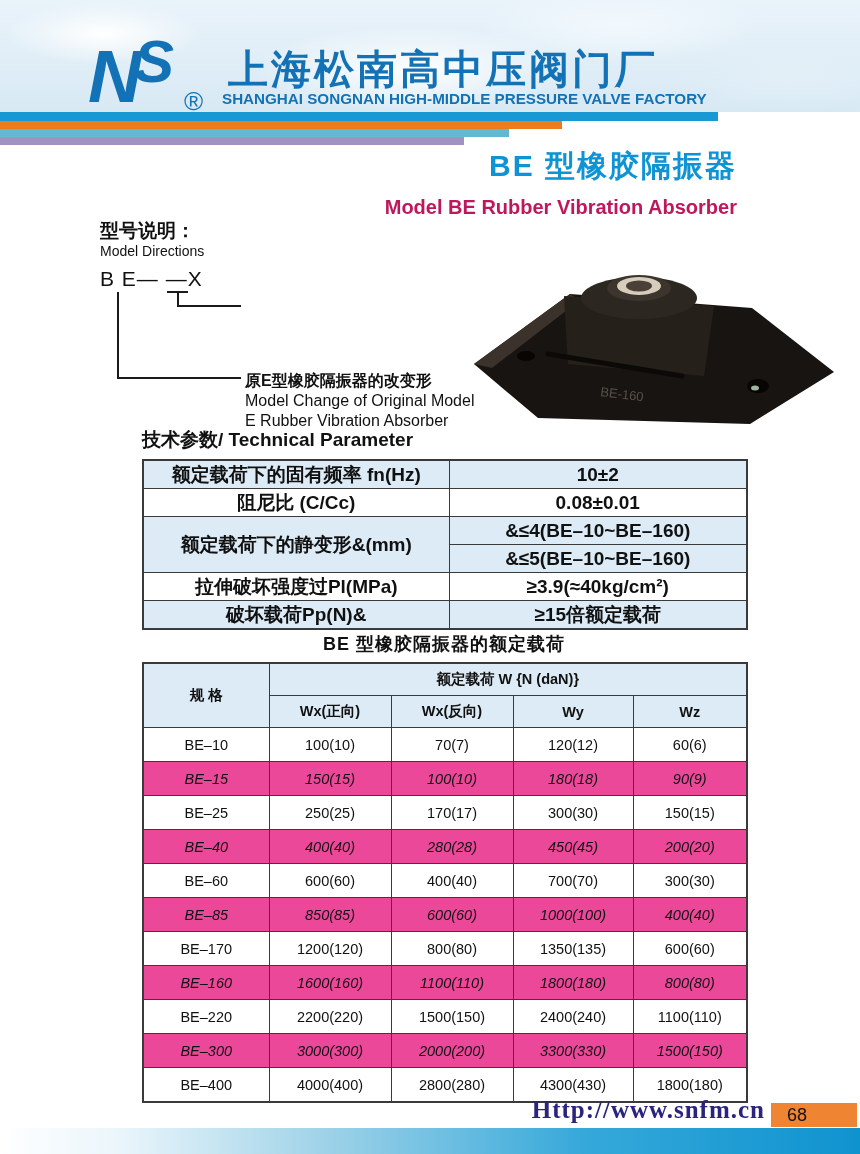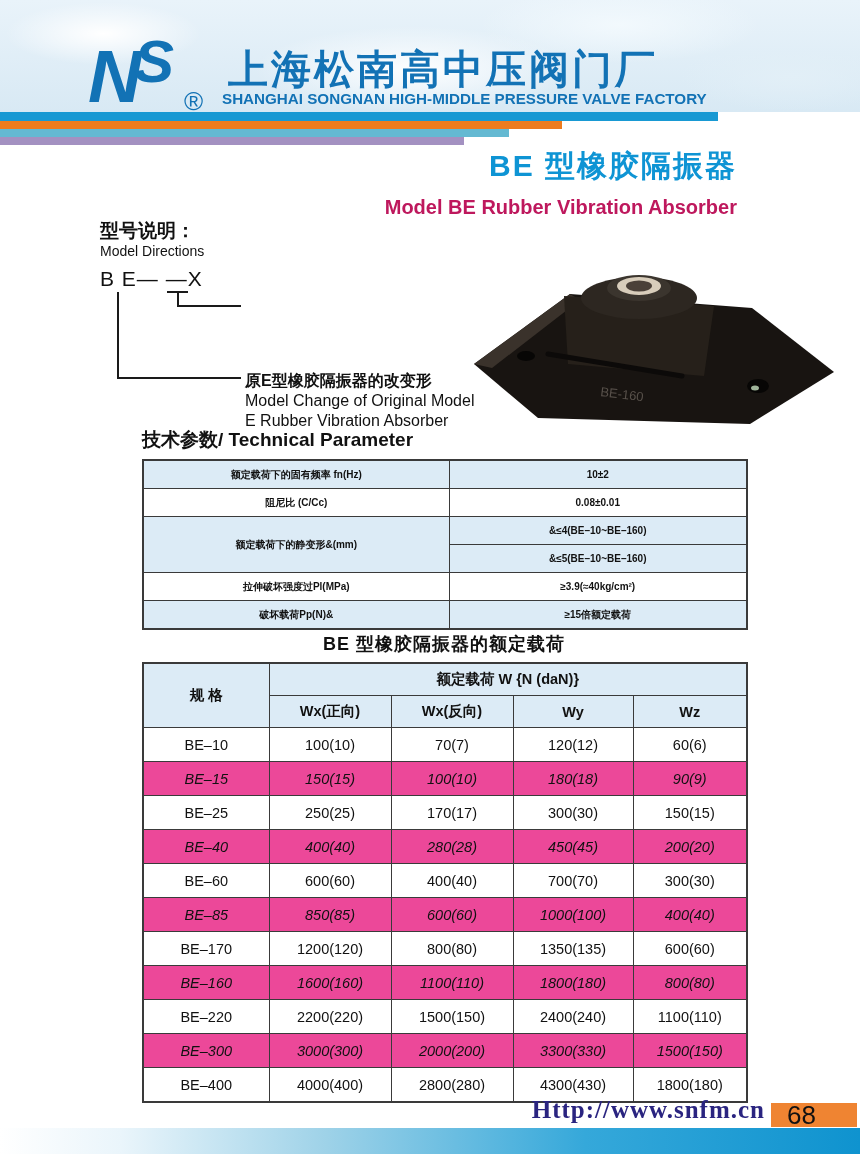--- a/index.html
+++ b/index.html
@@ -50,21 +50,21 @@
   .note-x{top:295px;}
   .note-b{top:371px;}
   
   .photo{position:absolute;left:452px;top:236px;width:400px;height:202px;}
   
   .tech-head{position:absolute;left:142px;top:427px;font-size:19px;font-weight:bold;}
   table{border-collapse:collapse;}
   .tech-table{position:absolute;left:142px;top:459px;width:604px;table-layout:fixed;}
   .tech-table td{
     border:1px solid #3a3a3a;text-align:center;vertical-align:middle;
-    font-size:10px;font-weight:bold;height:27px;padding:0 4px;
+    font-size:19px;font-weight:bold;height:27px;padding:0 4px;
   }
   .tech-table{border:2px solid #3a3a3a;}
   .tech-table col.c1{width:306px;} .tech-table col.c2{width:298px;}
   .lb{background:#dcebf6;}
   
   .load-title{position:absolute;left:142px;top:632px;width:604px;text-align:center;
     font-size:18px;font-weight:bold;letter-spacing:1px;}
   .load-table{position:absolute;left:142px;top:662px;width:604px;table-layout:fixed;border:2px solid #3a3a3a;}
   .load-table td,.load-table th{
     border:1px solid #3a3a3a;text-align:center;vertical-align:middle;
@@ -79,21 +79,21 @@
   .footer-bar{
     position:absolute;left:0;top:1128px;width:860px;height:26px;
     background:linear-gradient(90deg,#ffffff 0%,#eaf5fb 14%,#9ed2e8 38%,#35a8da 68%,#0f93cf 100%);
   }
   .footer-url{
     position:absolute;right:95px;top:1096px;font-family:"Liberation Serif","DejaVu Serif",serif;
     font-size:25px;font-weight:bold;color:#2a2480;letter-spacing:1px;word-spacing:3px;white-space:nowrap;
   }
   .page-badge{
     position:absolute;left:771px;top:1103px;width:86px;height:24px;background:#ef8432;
-    font-size:26px;line-height:24px;color:#111;padding-left:16px;box-sizing:border-box;
+    font-size:18px;line-height:24px;color:#111;padding-left:16px;box-sizing:border-box;
   }
 </style>
 </head>
 <body>
 
 <div class="page">
 
   <div class="header-bg"></div>
 
   <svg class="logo" viewBox="0 0 132 88">

